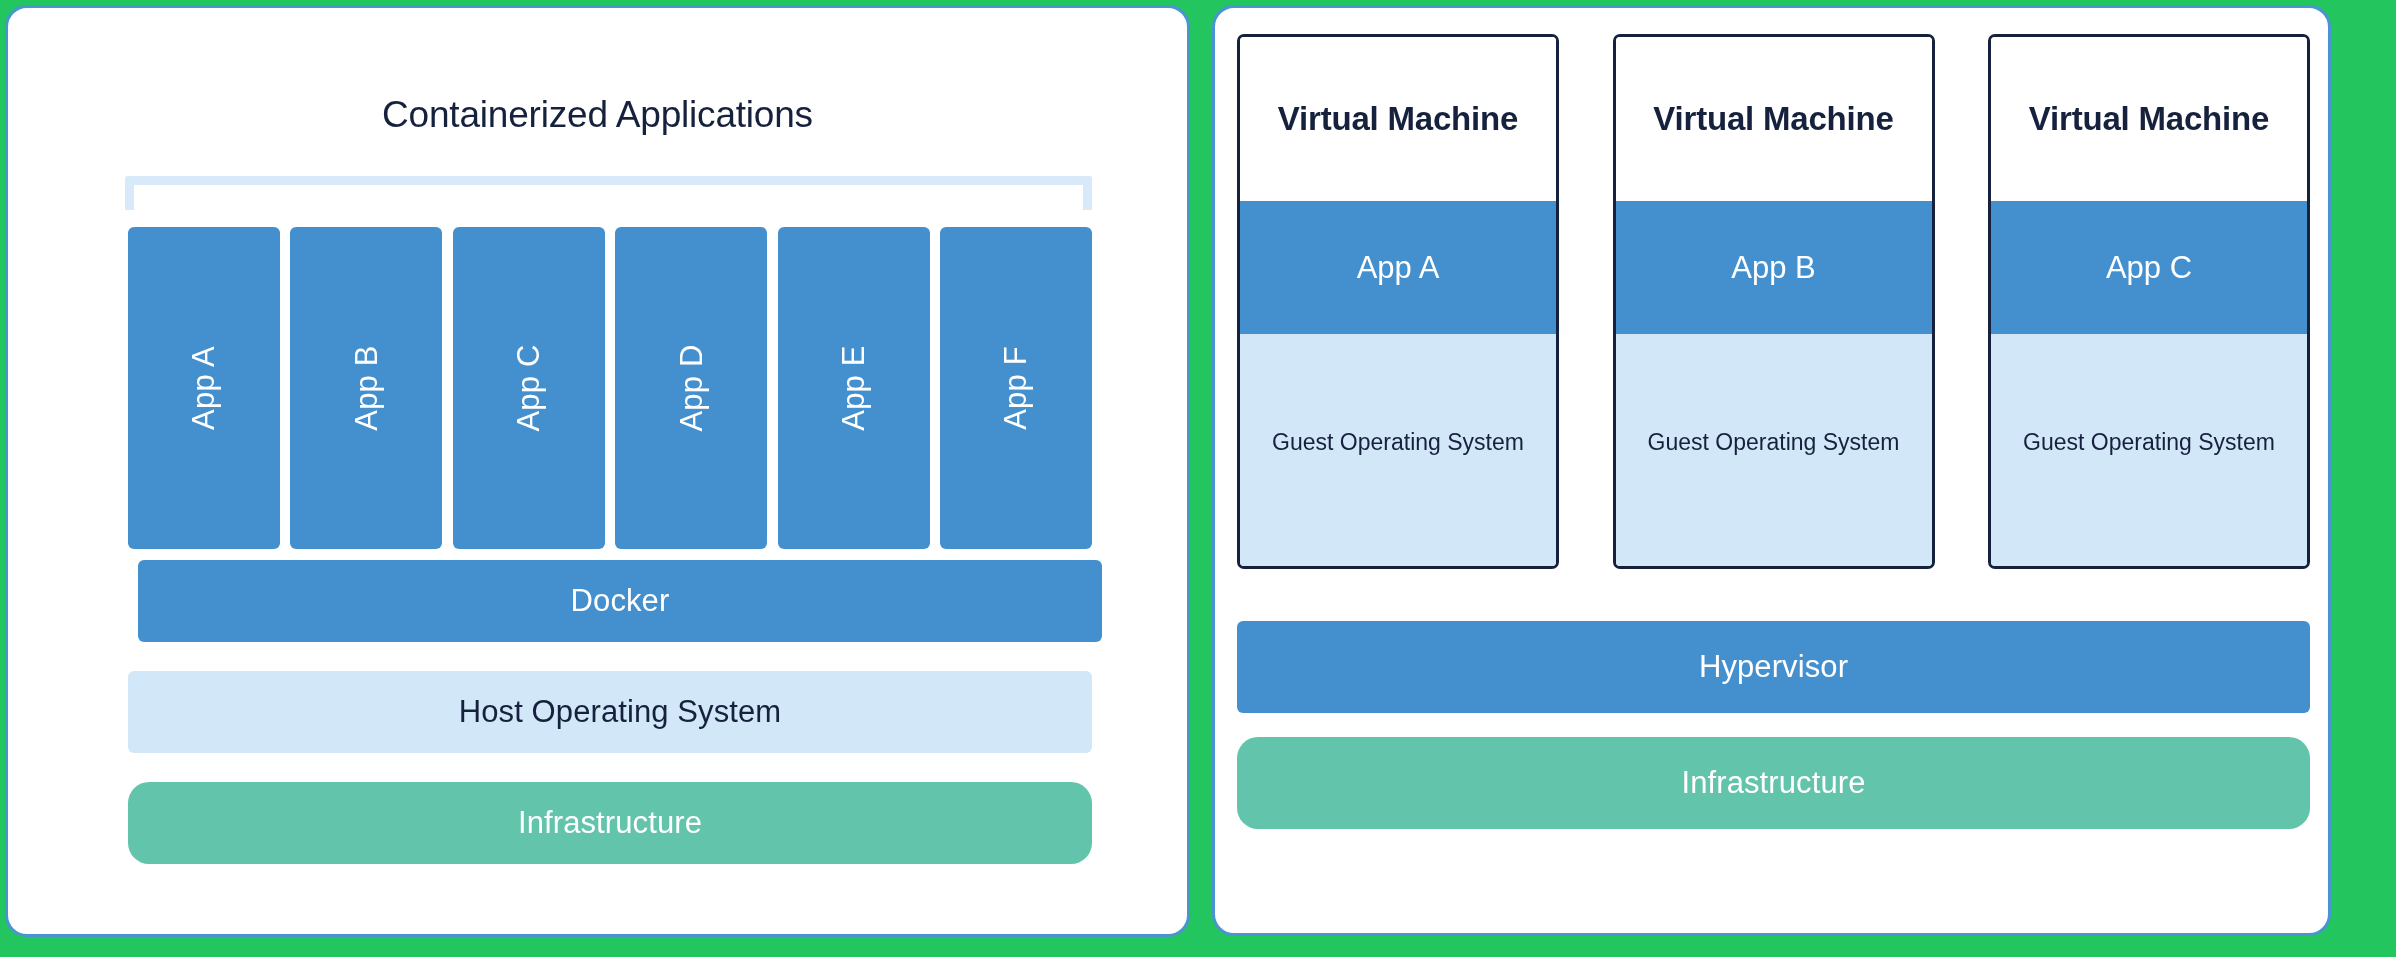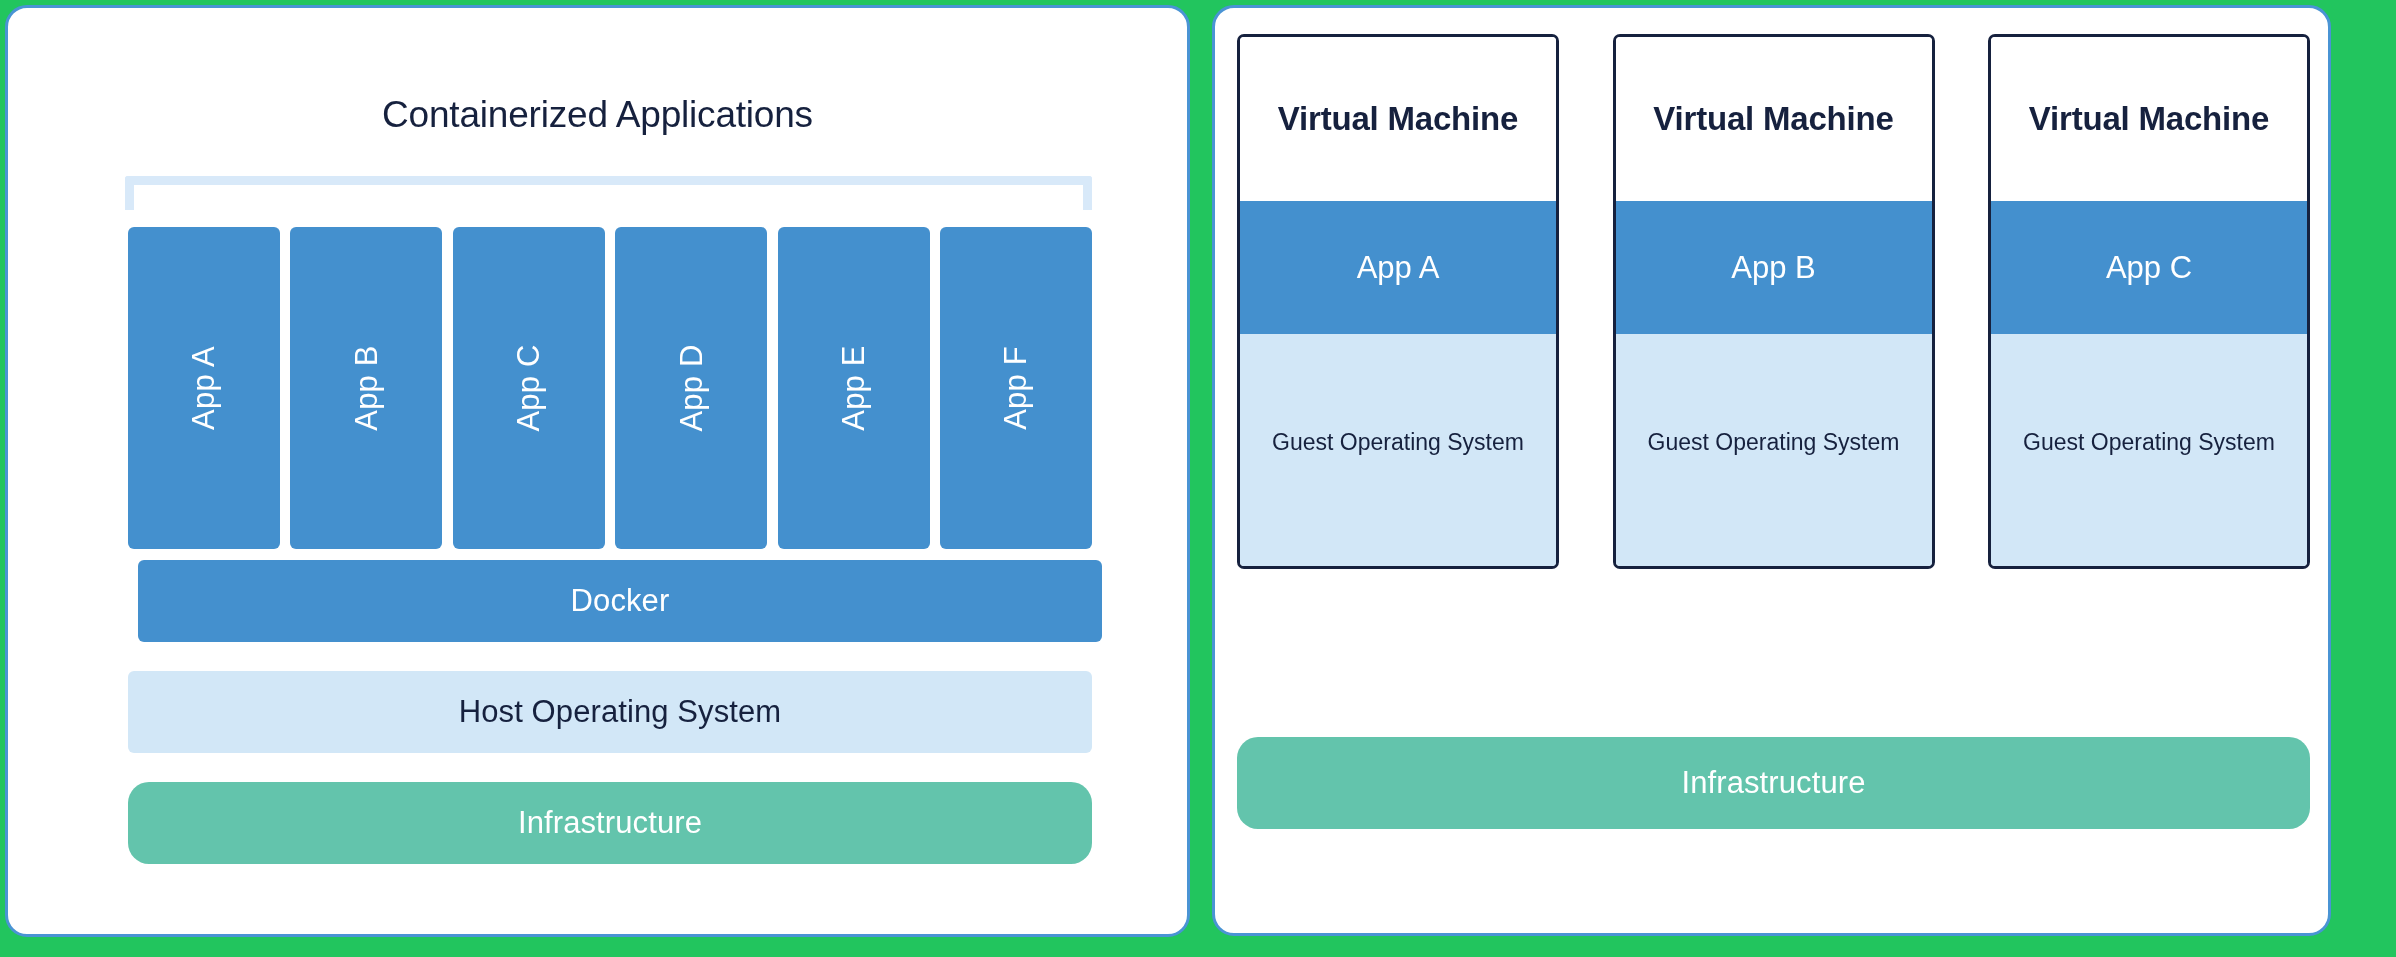--- a/index.html
+++ b/index.html
@@ -233,17 +233,18 @@
       </div>
 
       <div class="vm-box">
         <div class="vm-header">Virtual Machine</div>
         <div class="vm-app">App C</div>
         <div class="vm-guest">Guest Operating System</div>
       </div>
 
     </div>
 
+    <div class="layer-bar layer-blue" id="bar-hypervisor">Hypervisor</div>
 
     <div class="layer-bar layer-green" id="bar-infra-right">Infrastructure</div>
   </section>
 
 </div>
 
 </body></html>

